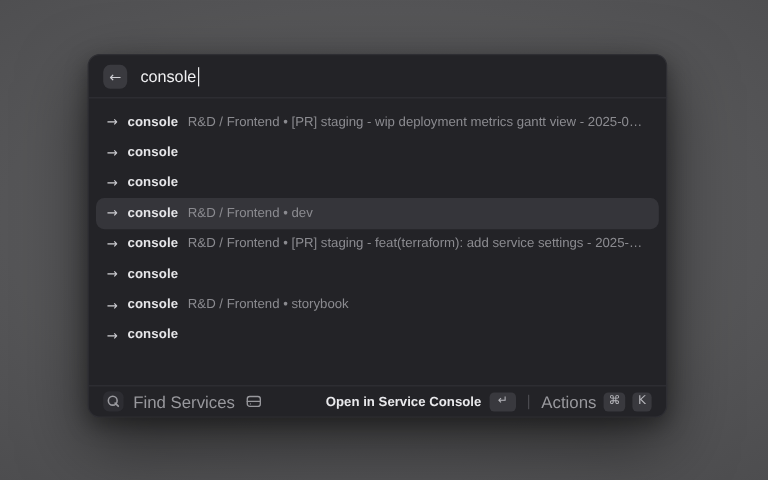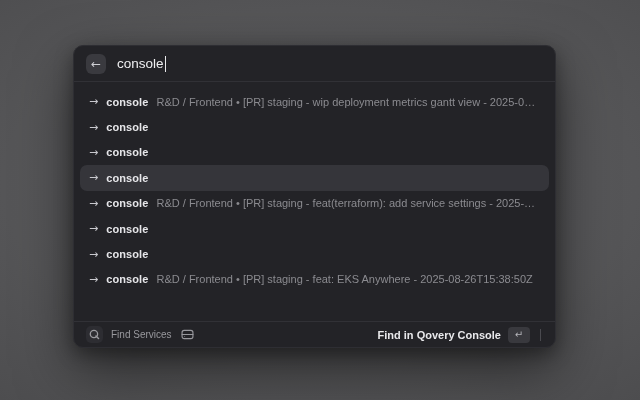--- a/index.html
+++ b/index.html
@@ -106,21 +106,21 @@
   }
   .brand-badge {
     width: 17px; height: 17px;
     border-radius: 5px;
     background: #2d2d32;
     display: flex; align-items: center; justify-content: center;
     flex: 0 0 auto;
   }
   .footer-label {
     color: #98989d;
-    font-size: 10px;
+    font-size: 14px;
   }
   .drive-icon { display: flex; align-items: center; }
   .spacer { flex: 1 1 auto; }
   .primary-action {
     display: flex; align-items: center; gap: 7px;
     cursor: pointer;
   }
   .primary-action .label {
     color: #e9e9ec;
     font-size: 11px;
@@ -176,42 +176,43 @@
     </div>
 
     <div class="row">
       <span class="arrow glyph">→</span>
       <span class="name">console</span>
     </div>
 
     <div class="row selected">
       <span class="arrow glyph">→</span>
       <span class="name">console</span>
+      <span class="desc">R&amp;D / Frontend • dev</span>
     </div>
 
     <div class="row">
       <span class="arrow glyph">→</span>
       <span class="name">console</span>
       <span class="desc">R&amp;D / Frontend • [PR] staging - feat(terraform): add service settings - 2025-08-04T14:21:07Z</span>
     </div>
 
     <div class="row">
       <span class="arrow glyph">→</span>
       <span class="name">console</span>
     </div>
 
     <div class="row">
       <span class="arrow glyph">→</span>
       <span class="name">console</span>
-    </div>
-
-    <div class="row">
-      <span class="arrow glyph">→</span>
-      <span class="name">console</span>
-      <span class="desc">R&amp;D / Frontend • [PR] staging - feat: EKS Anywhere - 2025-08-26T15:38:50Z</span>
+      <span class="desc">R&amp;D / Frontend • storybook</span>
+    </div>
+
+    <div class="row">
+      <span class="arrow glyph">→</span>
+      <span class="name">console</span>
     </div>
   </div>
 
   <div class="footer">
     <div class="brand-badge">
       <svg width="11" height="11" viewBox="0 0 12 12">
         <circle cx="5.4" cy="5.4" r="4" fill="none" stroke="#9a9a9f" stroke-width="1.4"></circle>
         <line x1="7.6" y1="7.6" x2="10.4" y2="10.4" stroke="#9a9a9f" stroke-width="1.6" stroke-linecap="round"></line>
       </svg>
     </div>
@@ -220,21 +221,26 @@
       <svg width="15" height="15" viewBox="0 0 16 16" fill="none" stroke="#98989d" stroke-width="1.2" stroke-linecap="round">
         <rect x="2.2" y="3.6" width="11.6" height="8.8" rx="2.2"></rect>
         <line x1="2.2" y1="8" x2="13.8" y2="8"></line>
         <circle cx="5" cy="10.2" r="0.5" fill="#98989d" stroke="none"></circle>
       </svg>
     </span>
 
     <div class="spacer"></div>
 
     <div class="primary-action">
-      <span class="label">Find in Qovery Console</span>
+      <span class="label">Open in Service Console</span>
       <span class="keycap wide glyph">↵</span>
     </div>
 
     <div class="vdivider"></div>
 
+    <div class="actions-group">
+      <span class="footer-label">Actions</span>
+      <span class="keycap glyph">⌘</span>
+      <span class="keycap glyph">K</span>
+    </div>
   </div>
 
 </div>
 
 </body></html>

